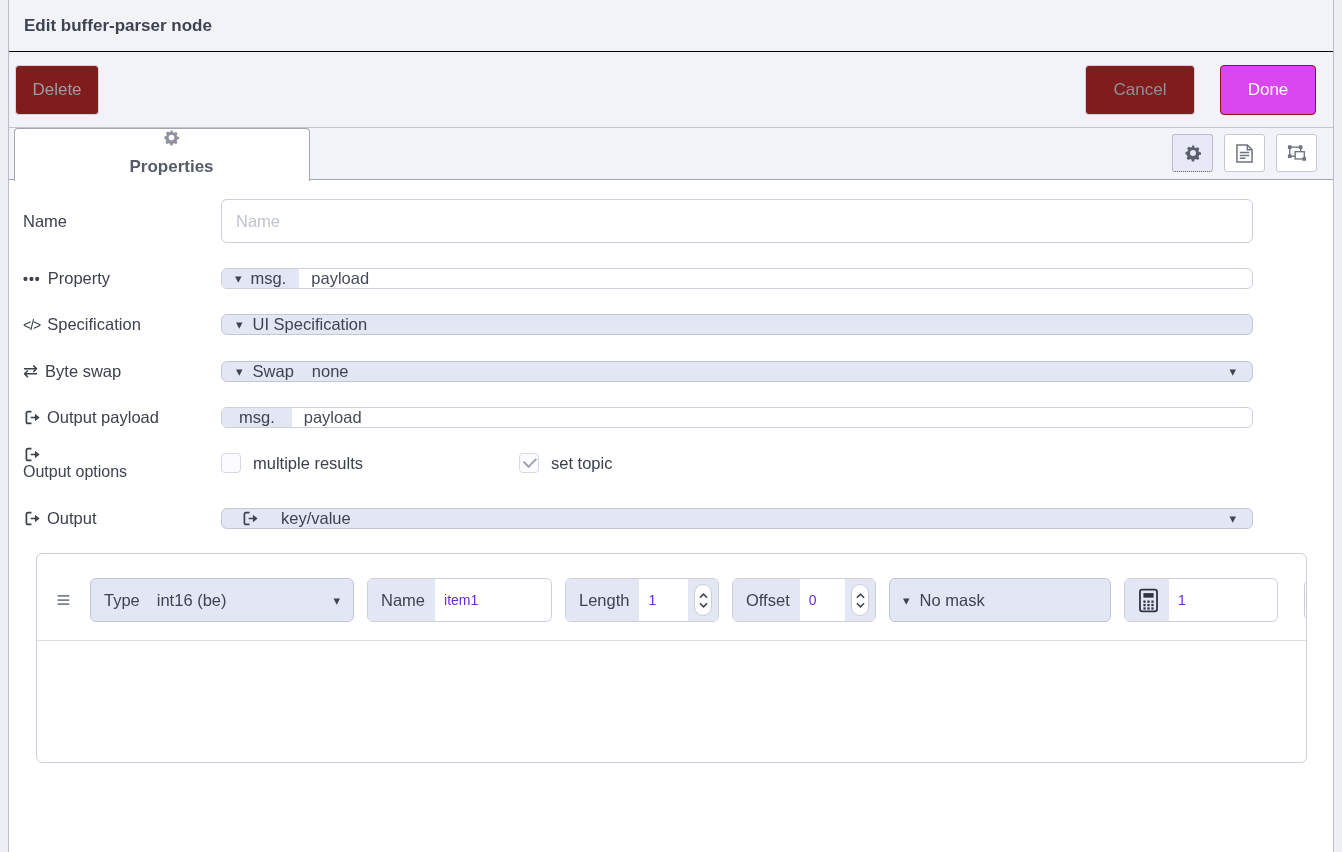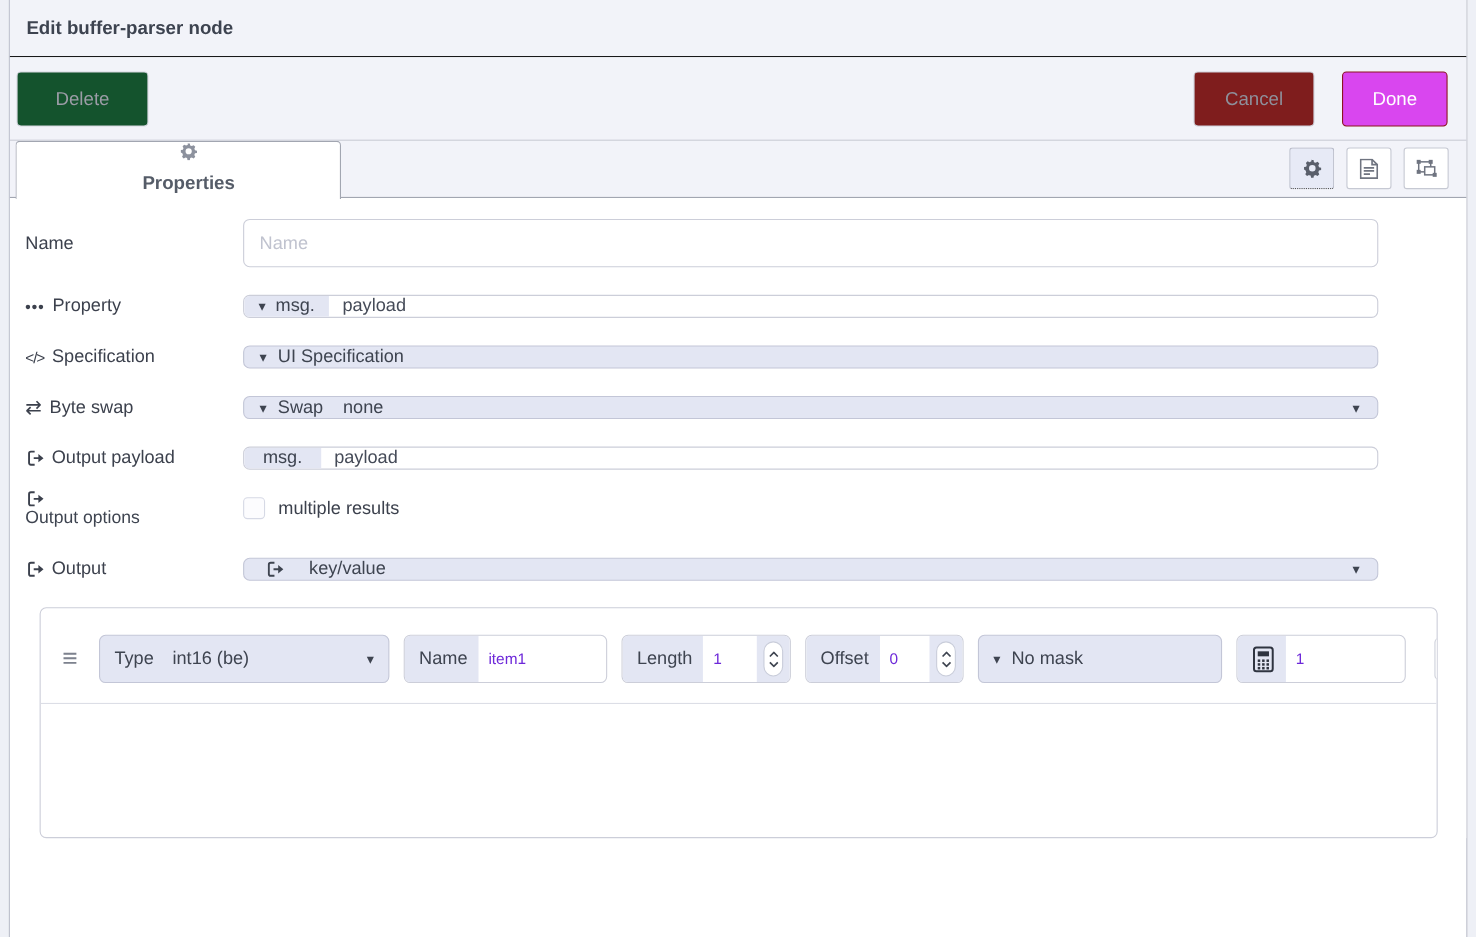--- a/index.html
+++ b/index.html
@@ -24,21 +24,21 @@
   
   .toolbar {
     height:76px; background:#f2f3f9; border-bottom:1px solid #c3c6d0;
     display:flex; align-items:center; padding:0 17px 0 6px;
   }
   .btn {
     height:50px; border-radius:4px; font-size:17px;
     display:inline-flex; align-items:center; justify-content:center;
     cursor:pointer; font-family:inherit;
   }
-  .btn-delete { width:120px; background:#14532d; border:1px solid #d3d5de; color:#9b9ca6; }
+  .btn-delete { width:84px; background:#7f1d1d; border:1px solid #d3d5de; color:#9b9ca6; }
   .btn-cancel { width:110px; background:#7f1d1d; border:1px solid #cdd0da; color:#8e909b; margin-left:auto; }
   .btn-done   { width:96px;  background:#d946ef; border:1px solid #8c1420; color:#fff; margin-left:25px; }
   
   .tabrow {
     height:52px; background:#f2f3f9; border-bottom:1px solid #a2a6b1;
     position:relative;
   }
   .tab-active {
     position:absolute; left:5px; top:0; width:296px; height:53px;
     background:#fff; border:1px solid #a2a6b1; border-bottom:none;
@@ -266,20 +266,24 @@
           <svg width="17" height="17" viewBox="0 0 20 20">
               <path fill="none" stroke="#3c414d" stroke-width="2" d="M10 3H6a2 2 0 0 0-2 2v10a2 2 0 0 0 2 2h4"></path>
               <path fill="#3c414d" d="M9 9h5V5.5L19.5 10 14 14.5V11H9z"></path>
             </svg>
         </span>
         <span>Output options</span>
       </div>
       <div class="cb-group">
         <span class="checkbox"></span>
         <span class="cb-label">multiple results</span>
+      </div>
+      <div class="cb-group">
+        <span class="checkbox checked"></span>
+        <span class="cb-label">set topic</span>
       </div>
     </div>
 
     <div class="form-row" style="margin-bottom:0">
       <div class="row-label">
         <span>
           <svg width="17" height="17" viewBox="0 0 20 20">
               <path fill="none" stroke="#3c414d" stroke-width="2" d="M10 3H6a2 2 0 0 0-2 2v10a2 2 0 0 0 2 2h4"></path>
               <path fill="#3c414d" d="M9 9h5V5.5L19.5 10 14 14.5V11H9z"></path>
             </svg>

